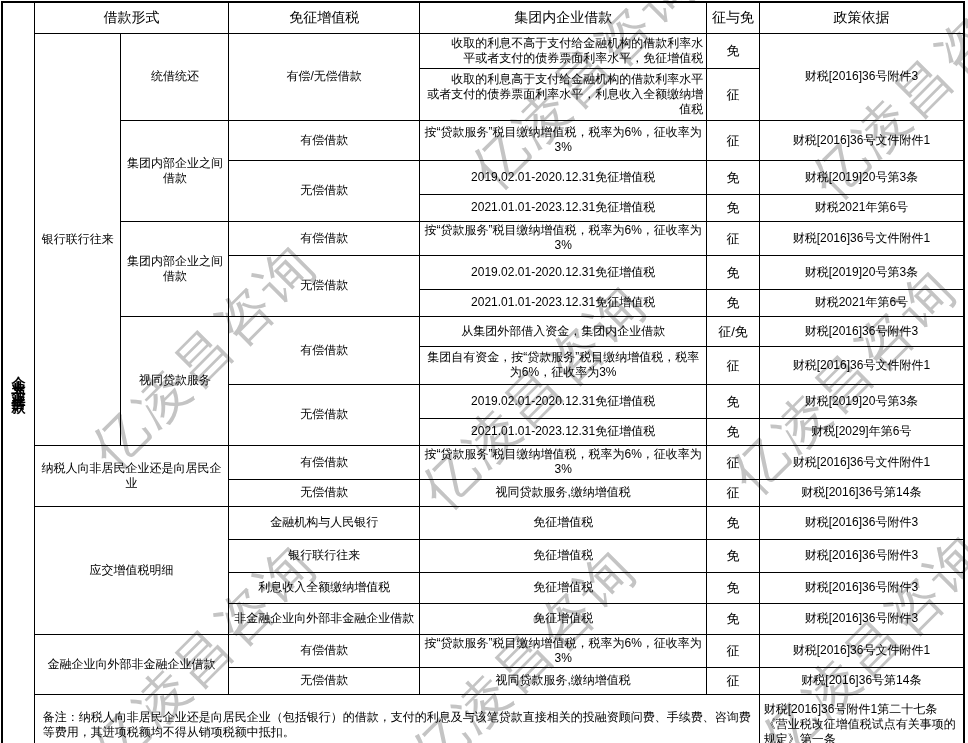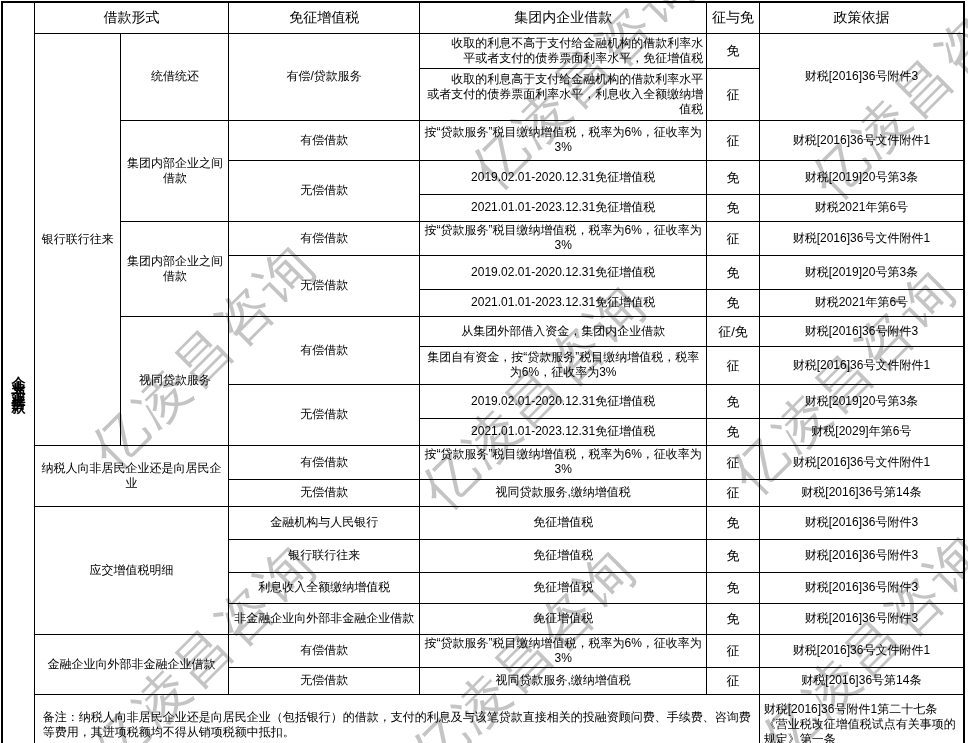--- a/index.html
+++ b/index.html
@@ -86,21 +86,21 @@
       <th colspan="2">借款形式</th>
       <th>免征增值税</th>
       <th>集团内企业借款</th>
       <th>征与免</th>
       <th>政策依据</th>
     </tr>
 
     <tr style="height:35px">
       <td rowspan="12">银行联行往来</td>
       <td rowspan="2">统借统还</td>
-      <td rowspan="2">有偿/贷款服务</td>
+      <td rowspan="2">有偿/无偿借款</td>
       <td class="para">收取的利息不高于支付给金融机构的借款利率水平或者支付的债券票面利率水平，免征增值税</td>
       <td class="levy">免</td>
       <td rowspan="2">财税[2016]36号附件3</td>
     </tr>
 
     <tr style="height:52px">
       <td class="para">收取的利息高于支付给金融机构的借款利率水平或者支付的债券票面利率水平，利息收入全额缴纳增值税</td>
       <td class="levy">征</td>
     </tr>
 

